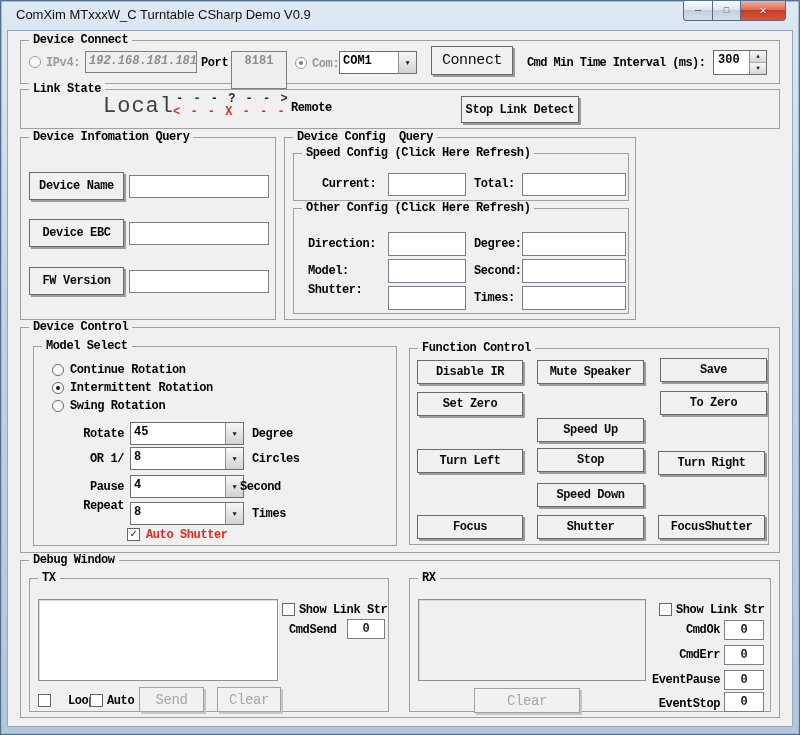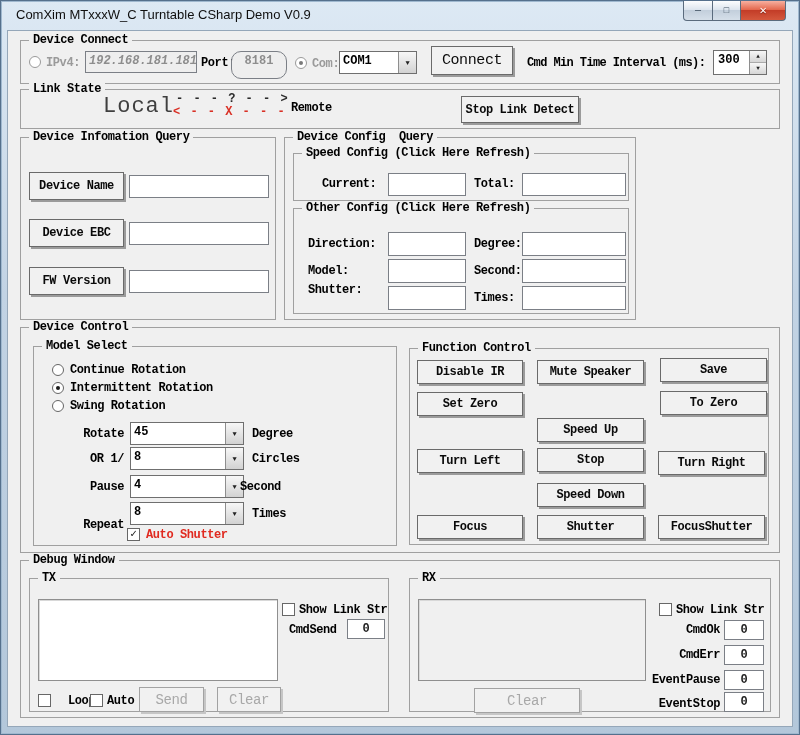--- a/index.html
+++ b/index.html
@@ -93,21 +93,21 @@
     <div class="winbtn close">✕</div>
   </div>
   <div class="client"></div>
 
   <div class="grp" style="left:20px;top:40px;width:760px;height:44px;padding-left:33px;">
     <div class="glabel">Device Connect</div>
     <div class="radio dis" style="left:8px;top:15px;"></div>
     <div class="lbl gray" style="left:25px;top:15px;">IPv4:</div>
     <div class="tf dis" style="left:64px;top:10px;width:112px;height:22px;font-style:italic;">192.168.181.181</div>
     <div class="lbl" style="left:180px;top:15px;">Port:</div>
-    <div class="tf dis ctr" style="left:210px;top:10px;width:56px;height:28px;border-radius:10px;">8181</div>
+    <div class="tf dis ctr" style="left:210px;top:10px;width:56px;height:38px;">8181</div>
     <div class="radio dis" style="left:274px;top:16px;">
         <span class="dot"></span>
       </div>
     <div class="lbl gray" style="left:291px;top:16px;">Com:</div>
     <div class="combo" style="left:318px;top:10px;width:78px;height:23px;">
       <div class="cval">COM1</div>
       <div class="carr">▼</div>
     </div>
     <div class="btn" style="left:410px;top:5px;width:82px;height:29px;font-size:15px;font-weight:normal;">Connect</div>
     <div class="lbl" style="left:506px;top:15px;letter-spacing:-0.6px;">Cmd Min Time Interval (ms):</div>
@@ -196,21 +196,21 @@
       </div>
       <div class="lbl" style="left:218px;top:105px;">Circles</div>
 
       <div class="lbl" style="left:20px;top:133px;width:70px;text-align:right;">Pause</div>
       <div class="combo" style="left:96px;top:128px;width:114px;height:23px;">
         <div class="cval">4</div>
         <div class="carr">▼</div>
       </div>
       <div class="lbl" style="left:206px;top:133px;">Second</div>
 
-      <div class="lbl" style="left:20px;top:171px;width:70px;text-align:right;">Repeat</div>
+      <div class="lbl" style="left:20px;top:152px;width:70px;text-align:right;">Repeat</div>
       <div class="combo" style="left:96px;top:155px;width:114px;height:23px;">
         <div class="cval">8</div>
         <div class="carr">▼</div>
       </div>
       <div class="lbl" style="left:218px;top:160px;">Times</div>
 
       <div class="cb" style="left:93px;top:181px;">
         <span>✓</span>
       </div>
       <div class="lbl red" style="left:112px;top:181px;">Auto Shutter</div>

